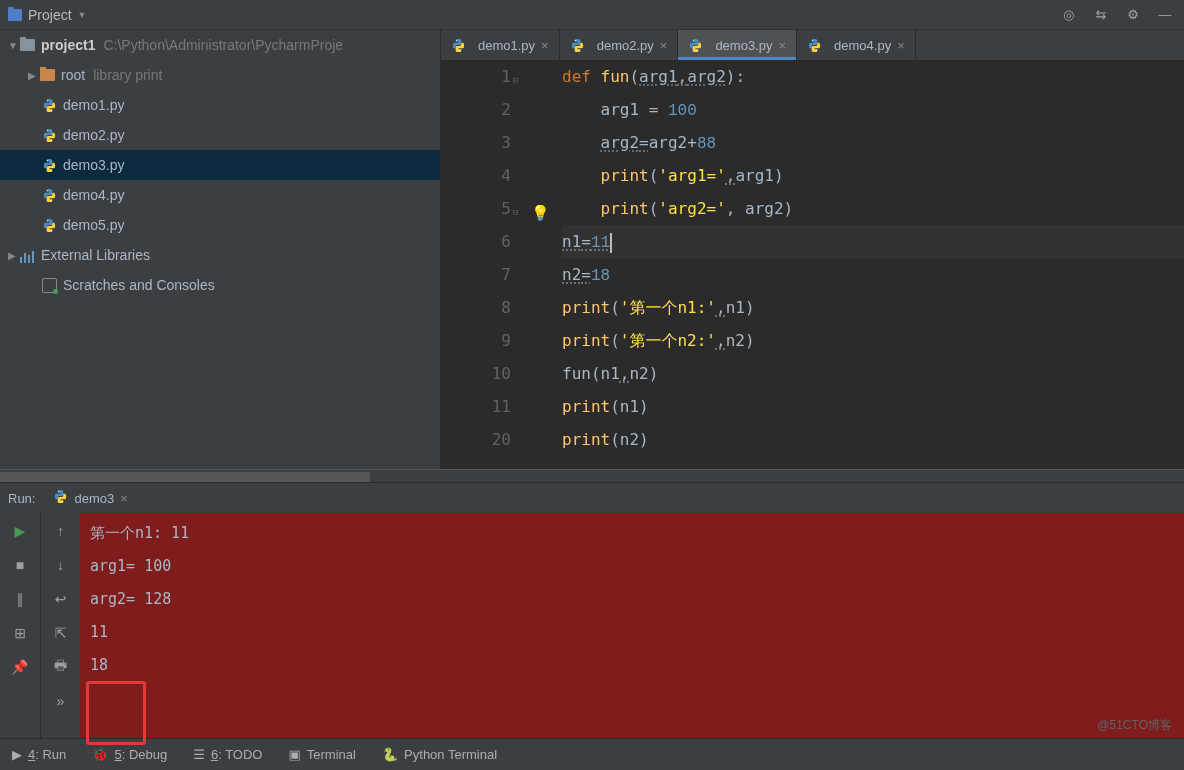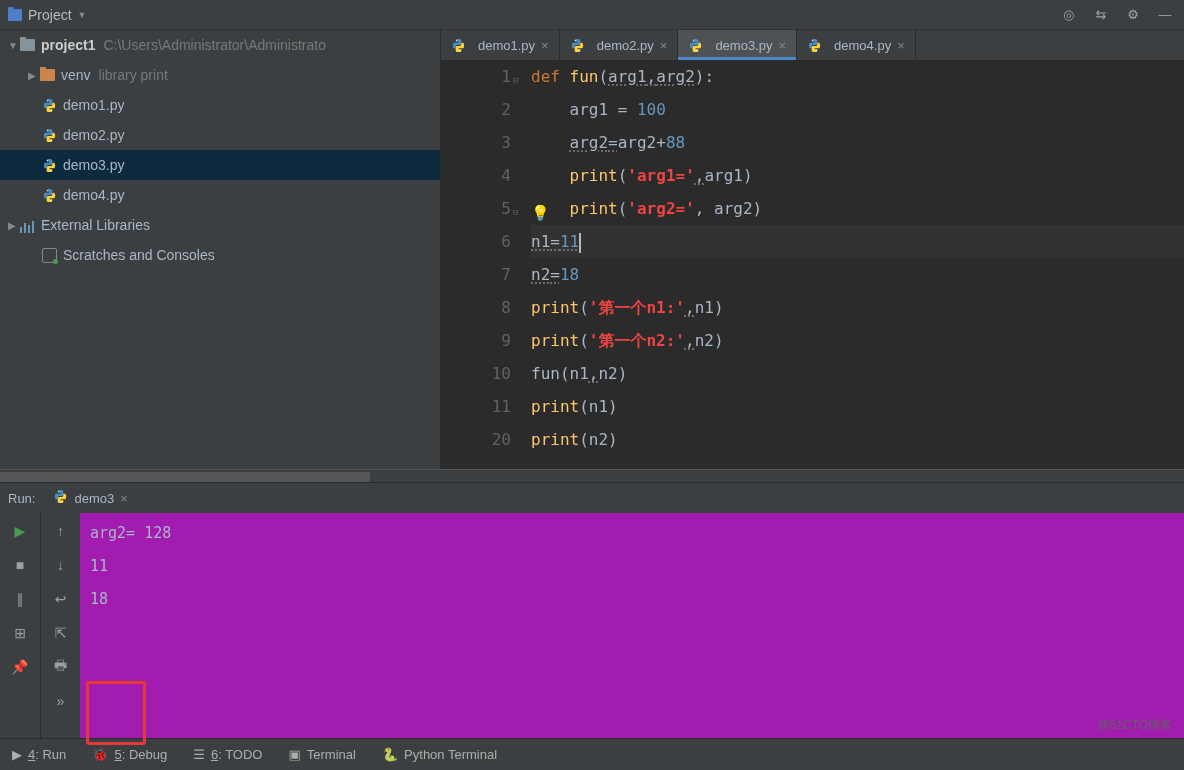--- a/index.html
+++ b/index.html
@@ -35,35 +35,35 @@
 .tab { display:flex; align-items:center; padding:0 10px; gap:6px; cursor:pointer; border-right:1px solid #2b2b2b; font-size:13px; position:relative; }
 .tab.active { background:#4e5254; }
 .tab.active::after { content:""; position:absolute; bottom:0; left:0; right:0; height:3px; background:#4a88c7; }
 .tab .x { color:#888; cursor:pointer; font-size:13px; }
 
 .code { flex:1; display:flex; font-family:Consolas,monospace; font-size:16px; line-height:33px; position:relative; }
 .gutter { width:90px; text-align:right; color:#606366; padding-right:20px; user-select:none; }
 .gutter-icons { position:absolute; left:90px; top:0; width:28px; }
 .bulb { position:absolute; top:137px; left:0; color:#f4af3d; font-size:15px; }
 .fold { position:absolute; left:-18px; color:#606366; font-size:9px; }
-.src { flex:1; white-space:pre; }
+.src { flex:1; white-space:pre;margin-left:31px; }
 .ln { height:33px; }
 .ln.hl { background:#323232; }
 .kw { color:#cc7832; }
 .fn { color:#ffc66d; }
-.str { color:#ef4444;font-weight:bold; }
-.num { color:#6897bb; }
+.str { color:#fde047; }
+.num { color:#6897bb;font-family:Liberation Mono, monospace; }
 .par { color:#a9b7c6; }
 .und { text-decoration:underline dotted #808080; text-underline-offset:3px; }
 .cursor { display:inline-block; width:2px; height:20px; background:#bbbbbb; vertical-align:middle; }
 
 .splitter { height:14px; background:#3c3f41; border-top:1px solid #555; border-bottom:1px solid #2b2b2b; position:relative; }
 .splitter::after { content:""; position:absolute; left:0; top:2px; width:370px; height:10px; background:#555; }
 
-.run-panel { height:255px; display:flex; flex-direction:column; background:#a21caf; }
+.run-panel { height:255px; display:flex; flex-direction:column; background:#7f1d1d; }
 .run-head { height:30px; background:#3c3f41; display:flex; align-items:center; padding-left:8px; gap:10px; font-size:13px; }
 .run-tab { display:flex; align-items:center; gap:6px; padding:2px 8px; }
 .run-tab .x { color:#888; cursor:pointer; }
 .run-body { flex:1; display:flex; }
 .run-ctl { width:40px; background:#3c3f41; display:flex; flex-direction:column; align-items:center; padding-top:8px; gap:14px; }
 .run-ctl2 { width:40px; background:#3c3f41; display:flex; flex-direction:column; align-items:center; padding-top:8px; gap:14px; border-left:1px solid #2b2b2b; }
 .rbtn { width:20px; height:20px; display:flex; align-items:center; justify-content:center; cursor:pointer; color:#9aa0a6; font-size:14px; }
 .play { color:#499c54; }
 .out { flex:1; font-family:Consolas,monospace; font-size:15px; line-height:33px; padding:4px 10px; color:#a9b7c6; position:relative; }
 .out-ln { height:33px; }
@@ -90,26 +90,26 @@
   <div class="tbtn">—</div>
 </div>
 
 <div class="main">
 
   <div class="sidebar">
     <div class="tree-item root">
       <span class="exp">▼</span>
       <div class="dir-ico"></div>
       <b>project1</b>
-      <span class="path-gray">C:\Users\Administrator\Administrato</span>
+      <span class="path-gray">C:\Python\Administrator\PycharmProje</span>
     </div>
     <div class="tree-item" style="padding-left:28px">
       <span class="exp">▶</span>
       <div class="dir-ico orange"></div>
-      <span>venv</span>
+      <span>root</span>
       <span class="path-gray">library print</span>
     </div>
     <div id="tree-files">
         <div class="tree-item" style="padding-left: 42px;">
           <span class="py-ico"><svg viewBox="0 0 16 16">
               <path fill="#4b8bbe" d="M8 1c-3 0-3 1.5-3 1.5V4h3v1H3.5S2 5 2 8s1.5 3 1.5 3H5V9s0-1.5 1.5-1.5h3S11 7.5 11 6V2.5S11 1 8 1z"></path>
               <circle cx="6" cy="2.5" r=".6" fill="#fff"></circle>
               <path fill="#ffd43b" d="M8 15c3 0 3-1.5 3-1.5V12H8v-1h4.5S14 11 14 8s-1.5-3-1.5-3H11v2s0 1.5-1.5 1.5h-3S5 8.5 5 10v3.5S5 15 8 15z"></path>
               <circle cx="10" cy="13.5" r=".6" fill="#fff"></circle>
             </svg></span>
@@ -134,20 +134,29 @@
           <span>demo3.py</span>
         </div>
         <div class="tree-item" style="padding-left: 42px;">
           <span class="py-ico"><svg viewBox="0 0 16 16">
               <path fill="#4b8bbe" d="M8 1c-3 0-3 1.5-3 1.5V4h3v1H3.5S2 5 2 8s1.5 3 1.5 3H5V9s0-1.5 1.5-1.5h3S11 7.5 11 6V2.5S11 1 8 1z"></path>
               <circle cx="6" cy="2.5" r=".6" fill="#fff"></circle>
               <path fill="#ffd43b" d="M8 15c3 0 3-1.5 3-1.5V12H8v-1h4.5S14 11 14 8s-1.5-3-1.5-3H11v2s0 1.5-1.5 1.5h-3S5 8.5 5 10v3.5S5 15 8 15z"></path>
               <circle cx="10" cy="13.5" r=".6" fill="#fff"></circle>
             </svg></span>
           <span>demo4.py</span>
+        </div>
+        <div class="tree-item" style="padding-left: 42px;">
+          <span class="py-ico"><svg viewBox="0 0 16 16">
+              <path fill="#4b8bbe" d="M8 1c-3 0-3 1.5-3 1.5V4h3v1H3.5S2 5 2 8s1.5 3 1.5 3H5V9s0-1.5 1.5-1.5h3S11 7.5 11 6V2.5S11 1 8 1z"></path>
+              <circle cx="6" cy="2.5" r=".6" fill="#fff"></circle>
+              <path fill="#ffd43b" d="M8 15c3 0 3-1.5 3-1.5V12H8v-1h4.5S14 11 14 8s-1.5-3-1.5-3H11v2s0 1.5-1.5 1.5h-3S5 8.5 5 10v3.5S5 15 8 15z"></path>
+              <circle cx="10" cy="13.5" r=".6" fill="#fff"></circle>
+            </svg></span>
+          <span>demo5.py</span>
         </div>
       </div>
     <div class="tree-item" style="padding-left:8px">
       <span class="exp">▶</span>
       <div class="lib-ico">
           <i style="height:6px"></i>
           <i style="height:10px"></i>
           <i style="height:8px"></i>
           <i style="height:12px"></i>
         </div>
@@ -254,20 +263,22 @@
     <div class="run-ctl2">
       <div class="rbtn">↑</div>
       <div class="rbtn">↓</div>
       <div class="rbtn">↩</div>
       <div class="rbtn">⇱</div>
       <div class="rbtn">🖶</div>
       <div class="rbtn">»</div>
     </div>
     <div class="out" id="out">
       <div class="redbox"></div>
+        <div class="out-ln">第一个n1: 11</div>
+        <div class="out-ln">arg1= 100</div>
         <div class="out-ln">arg2= 128</div>
         <div class="out-ln">11</div>
         <div class="out-ln">18</div>
       </div>
   </div>
 </div>
 
 <div class="statusbar">
   <div class="sb-item">
       <span>▶</span>

